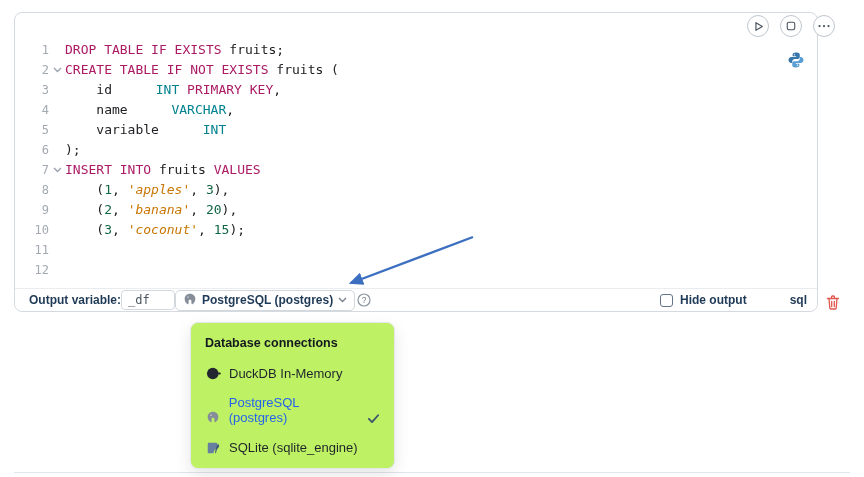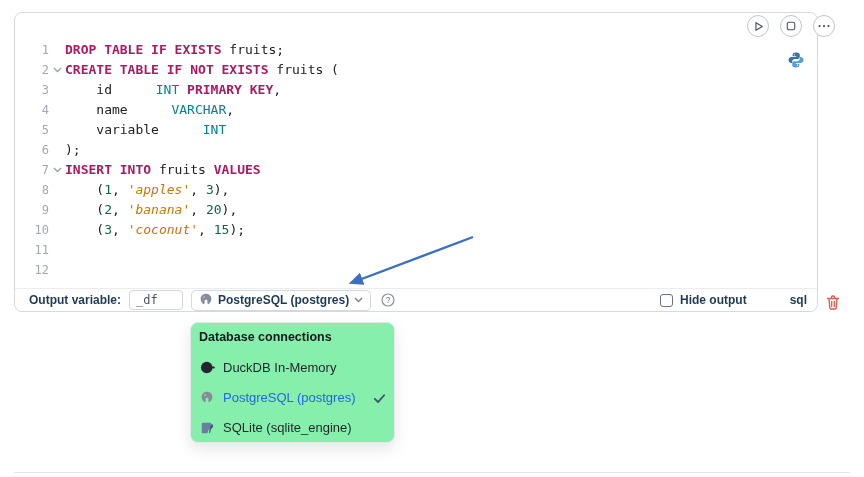--- a/index.html
+++ b/index.html
@@ -26,35 +26,35 @@
     position:absolute; top:38px; right:12px; width:18px; height:18px;
     background:none; border:none; cursor:pointer; padding:0;
   }
 
   
   .code-area { padding-top:27px; font-family:"DejaVu Sans Mono", monospace; font-size:13px; line-height:20px; }
   .code-line { display:flex; min-height:20px; }
   .ln { width:34px; flex:none; text-align:right; color:var(--c-line-number,#A3A9B1); font-size:12px; }
   .fold { width:16px; flex:none; display:flex; align-items:center; justify-content:center; }
   .code-text { white-space:pre; color:var(--c-plain,#202124); }
-  .tk-kw { color:var(--c-keyword,#AB1A63); font-weight:bold; }
+  .tk-kw { color:var(--c-keyword,#AB1A63); font-weight:normal; }
   .tk-ty { color:var(--c-type,#00838F);margin-left:36px; }
   .tk-nu { color:var(--c-number,#116644); }
   .tk-st { color:var(--c-string,#C87500);font-style:italic; }
   .tk-op { color:var(--c-keyword,#AB1A63); }
   .tk-pl { color:var(--c-plain,#202124); }
 
   
   .cell-footer {
     position:absolute; left:0; right:0; bottom:0; height:23px;
     border-top:1px solid #EAECEF; display:flex; align-items:center;
     justify-content:space-between; padding:0 10px 0 14px; background:#fff;
     border-radius:0 0 8px 8px;
   }
-  .footer-left { display:flex; align-items:center; gap:8px; }
+  .footer-left { display:flex; align-items:center; }
   .footer-right { display:flex; align-items:center; gap:7px; }
   .f-label { font-weight:bold; font-size:12px; color:var(--c-label,#1F3A56); white-space:nowrap; }
   .var-input {
     width:54px; height:20px; border:1px solid #D3D8DE; border-radius:4px;
     padding:0 6px; font:12px "DejaVu Sans Mono", monospace; color:#4A5560; background:#fff;
   }
   .engine-btn {
     display:inline-flex; align-items:center; gap:5px; height:21px;
     border:1px solid #D3D8DE; border-radius:5px; background:#fff; padding:0 7px;
     font-family:"Liberation Sans", sans-serif; font-weight:bold; font-size:12px;
@@ -62,22 +62,22 @@
   }
   .icon-wrap { display:inline-flex; align-items:center; }
   .help { margin-left:2px; display:inline-flex; cursor:pointer; }
   .checkbox { width:13px; height:13px; border:1.5px solid #64748B; border-radius:3px; background:#fff; cursor:pointer; }
   .lang { font-weight:bold; font-size:12px; color:var(--c-label,#1F3A56); margin-left:36px; cursor:pointer; }
 
   .trash-btn { position:absolute; left:826px; top:295px; background:none; border:none; cursor:pointer; padding:0; }
 
   
   .db-menu {
-    position:absolute; left:190px; top:322px; width:205px; background:#86efac;
-    border:1px solid #E4E7EB; border-radius:8px; 
+    position:absolute; left:190px; top:322px; width:205px; background:#bef264;
+    border:1px solid #E4E7EB; border-radius:8px; padding:6px;
     box-shadow:0 6px 16px rgba(0,0,0,.10); z-index:5;
   }
   .menu-header { font-weight:bold; font-size:12.5px; color:#14181F; padding:7px 8px 8px; }
   .menu-item {
     display:flex; align-items:flex-end; gap:8px; padding:7px 8px; border-radius:5px;
     font-size:13px; color:#1F242B; cursor:pointer; min-height:30px;
   }
   .menu-item .menu-icon { display:inline-flex; width:16px; justify-content:center; }
   .menu-item.selected .menu-label { color:var(--c-accent,#2563EB); }
   .menu-check { margin-left:auto; display:inline-flex; }

